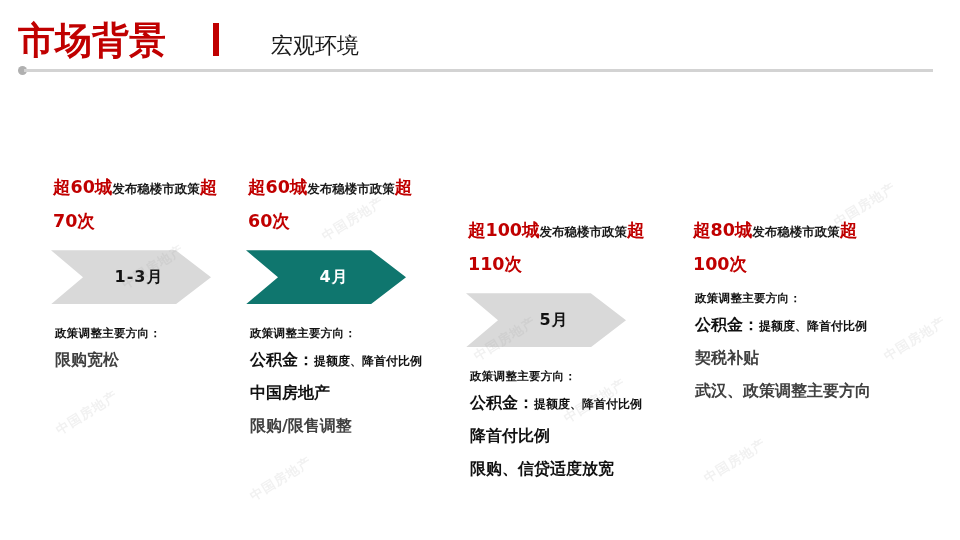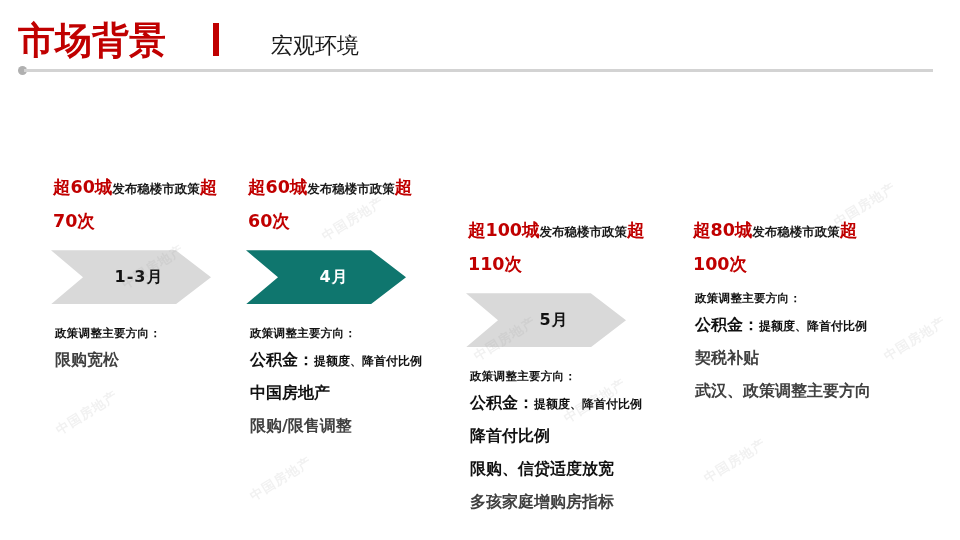--- a/index.html
+++ b/index.html
@@ -278,21 +278,20 @@
       <div class="arrow-row">
         <div class="chevron gray">
           <span>5月</span>
         </div>
       </div>
       <div class="dir">
         <div class="dir-head">政策调整主要方向：</div>
         <div class="dir-item"><span>公积金：</span><span class="sub">提额度、降首付比例</span></div>
         <div class="dir-item">降首付比例</div>
         <div class="dir-item">限购、信贷适度放宽</div>
-        <div class="dir-item red">多孩家庭增购房指标</div>
       </div>
     </div>
 
     <div class="col col-3">
       <div class="stat">
         <span class="big">超80城</span><span class="mid">发布稳楼市政策</span><span class="big">超</span><br>
         <span class="big">100次</span>
       </div>
       <div class="dir">
         <div class="dir-head">政策调整主要方向：</div>

